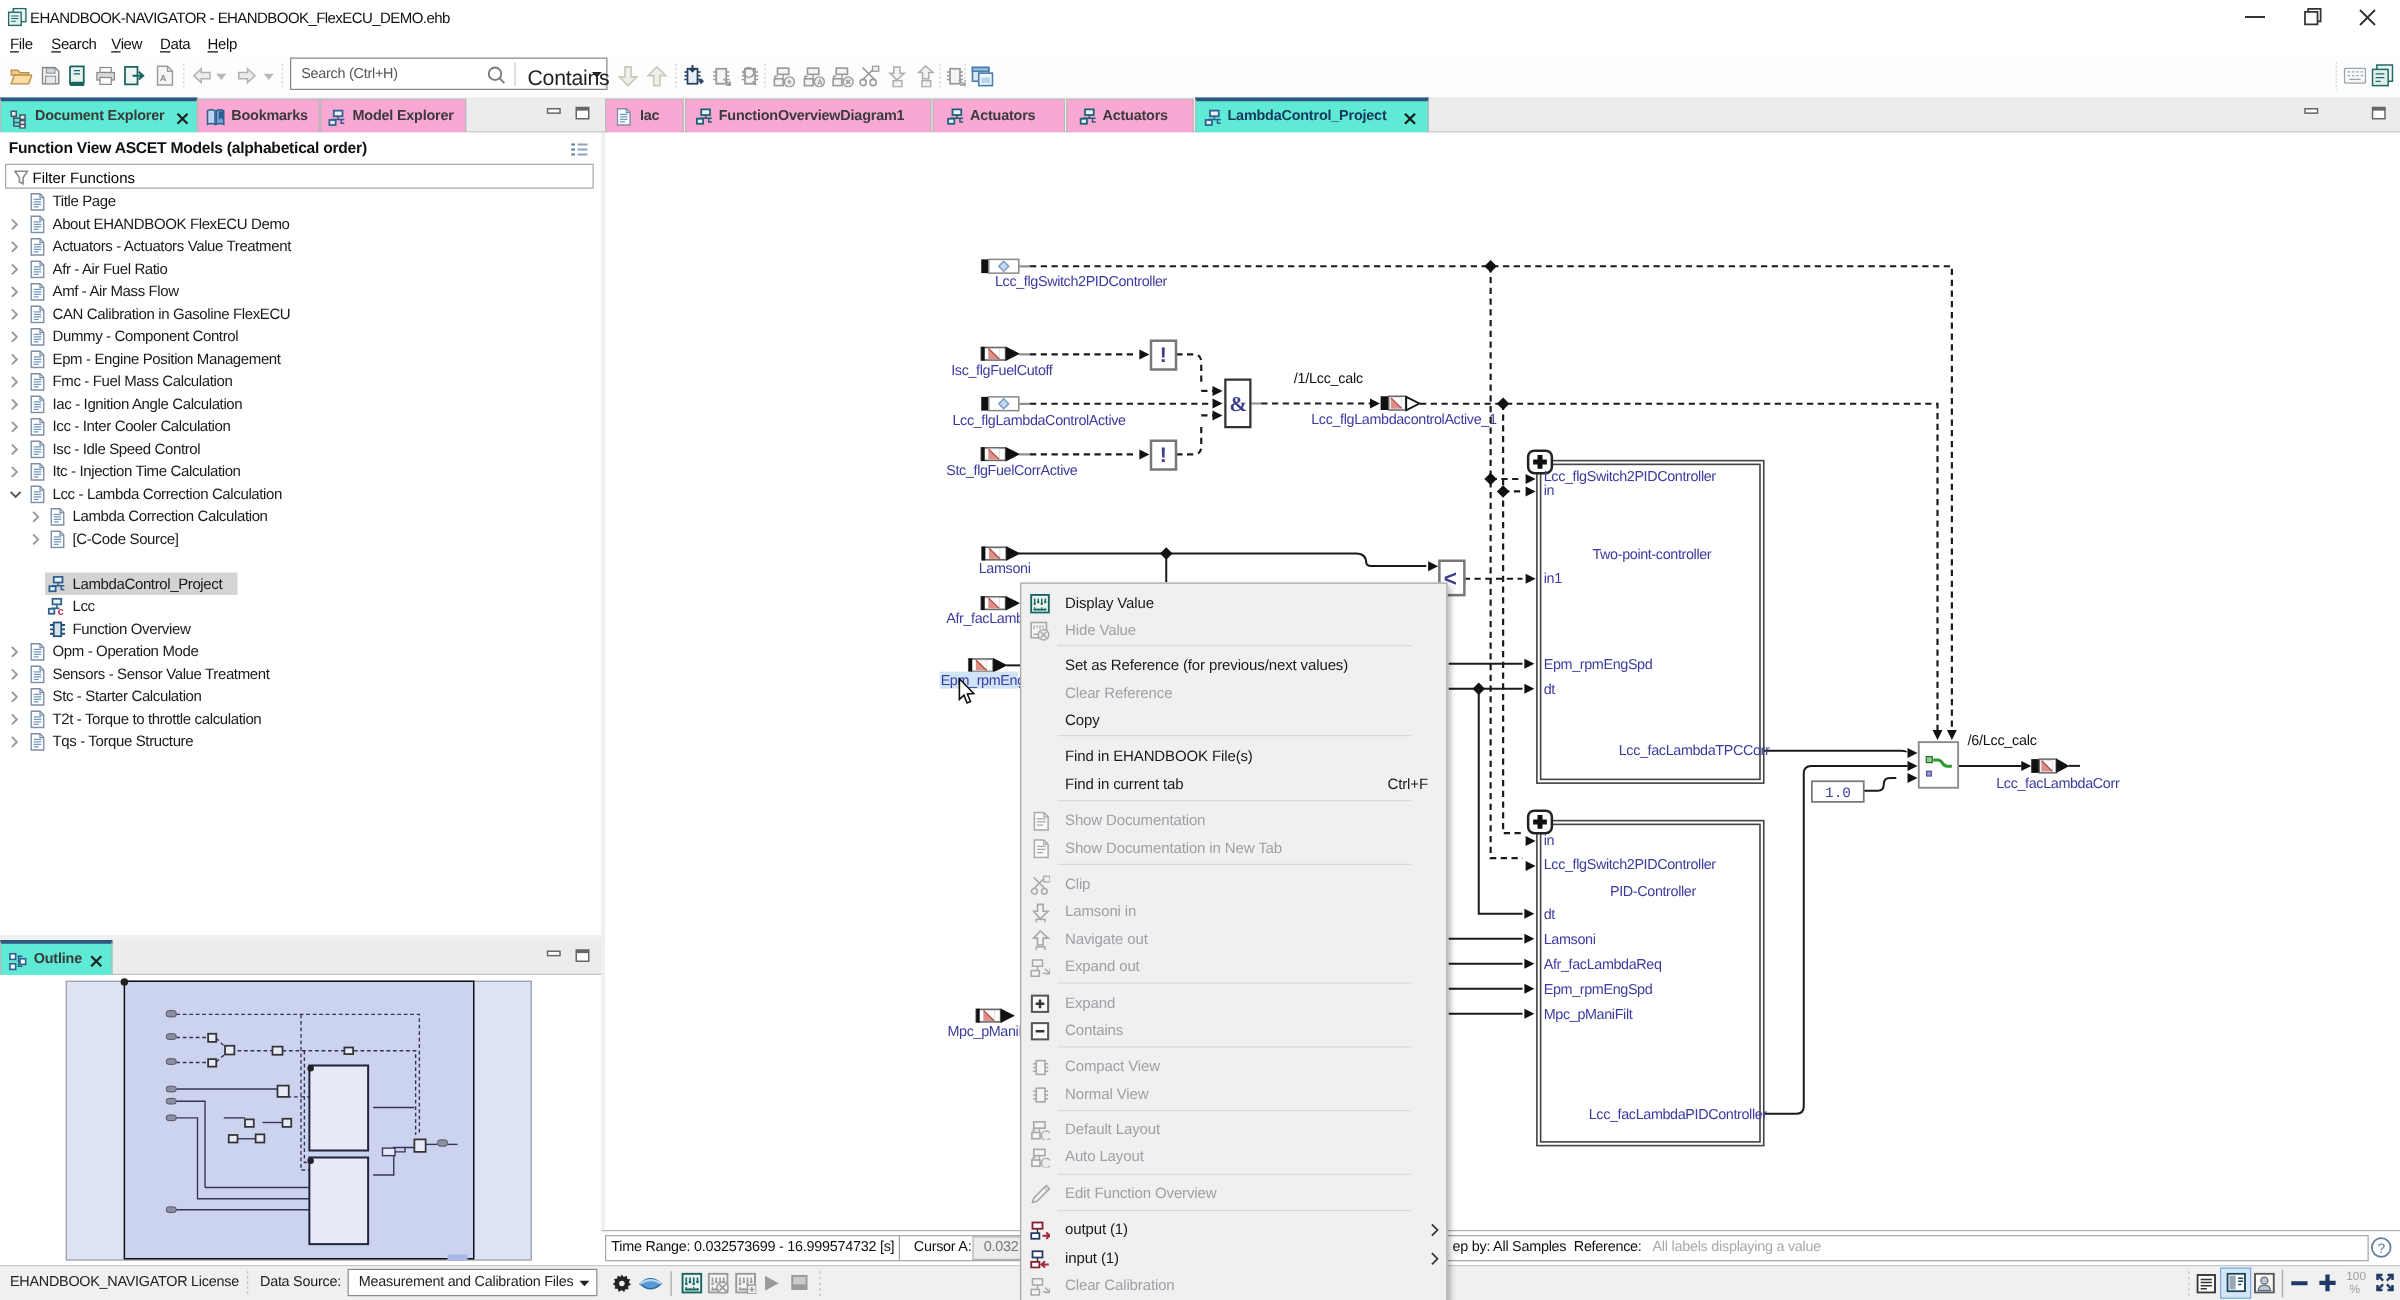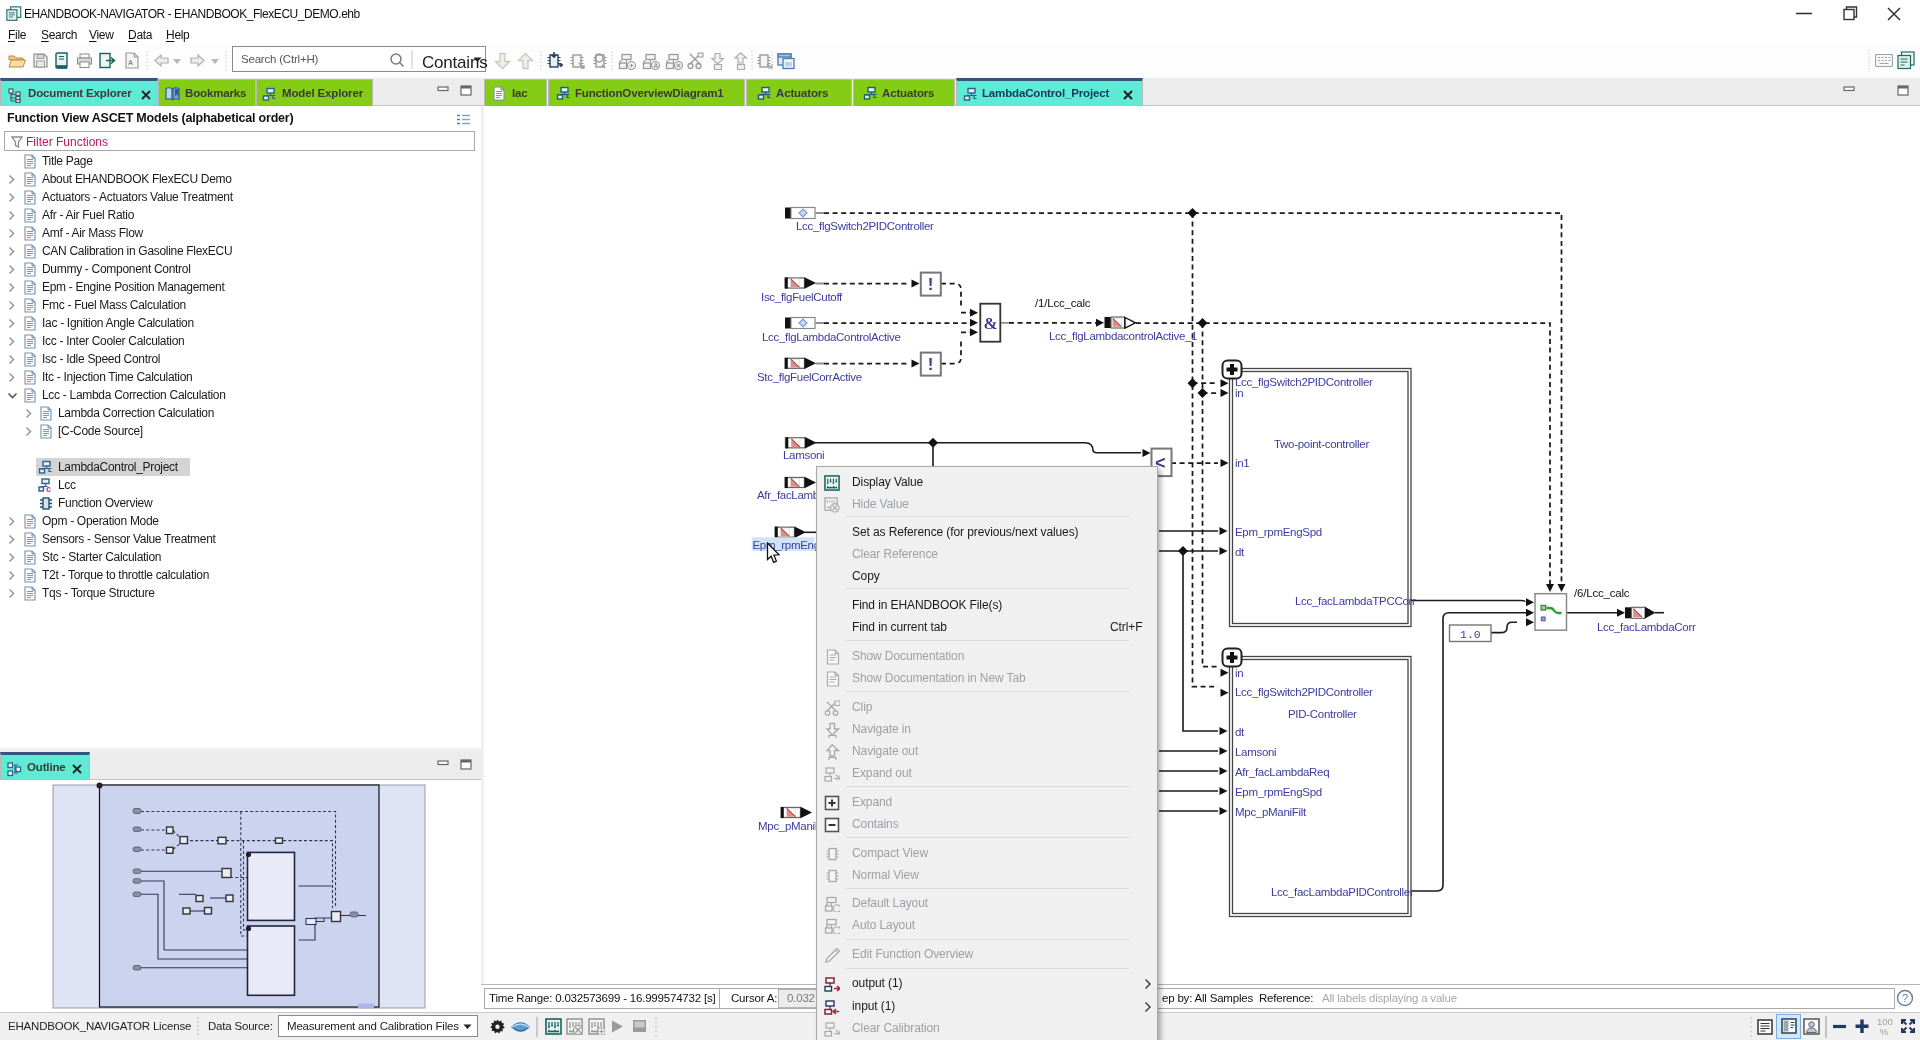--- a/index.html
+++ b/index.html
@@ -7,28 +7,28 @@
 #titlebar { position:absolute; left:0; top:0; width:1920px; height:28px; background:#ffffff; }
 #title-text { position:absolute; left:24px; top:7px; font-size:12px; letter-spacing:-0.45px; color:#111; }
 #menubar { position:absolute; left:0; top:28px; width:1920px; height:16px; background:#ffffff; font-size:12px; letter-spacing:-0.3px; color:#111; }
 .mi { position:absolute; top:0px; }
 .mi u { text-decoration:underline; text-underline-offset:1.5px; }
 #toolbar { position:absolute; left:0; top:44px; width:1920px; height:34px; background:#fdfdfd; }
 #searchbox { position:absolute; left:232px; top:2px; width:254px; height:26px; background:#fff; border:1px solid #8a8a8a; }
 #searchbox .ph { position:absolute; left:8px; top:6px; font-size:11.5px; letter-spacing:-0.2px; color:#555; }
 #searchbox .contains { position:absolute; left:189px; top:6px; font-size:17px; letter-spacing:-0.2px; color:#222; }
 .tabbar { position:absolute; height:28px; background:#ececec; border-bottom:1px solid #c3c3c3; }
-.tab { position:absolute; top:1px; height:27px; background:#84cc16; border:1px solid #b9b9b9; border-bottom:none; font-size:11.5px; letter-spacing:-0.15px; color:#3a3a3a; font-weight:bold; white-space:nowrap; }
+.tab { position:absolute; top:1px; height:27px; background:#f9a8d4; border:1px solid #b9b9b9; border-bottom:none; font-size:11.5px; letter-spacing:-0.15px; color:#3a3a3a; font-weight:bold; white-space:nowrap; }
 .tab.active { background:#5eead4; border-top:3px solid #31567f; top:0px; height:28px; }
 .tab .lbl { position:absolute; top:7px; }
 .tab.active .lbl { top:6px; }
 #explorer { position:absolute; left:0; top:106px; width:481px; height:642px; background:#ffffff; }
 #exp-head { position:absolute; left:7px; top:5px; font-size:12.5px; font-weight:bold; color:#111; letter-spacing:-0.2px;}
 #filterbox { position:absolute; left:4px; top:25px; width:471px; height:20px; border:1px solid #a8a8a8; background:#fff; }
-#filterbox span { position:absolute; left:21px; top:3px; font-size:12px; color:#be185d; }
+#filterbox span { position:absolute; left:21px; top:3px; font-size:12px; color:#000000; }
 #tree { position:absolute; left:0; top:46px; width:481px; height:596px; font-size:12px; color:#1a1a1a; letter-spacing:-0.3px; }
 .trow { position:absolute; left:0; width:481px; height:18px; line-height:18px; white-space:nowrap; }
 .trow .txt { position:absolute; top:0; }
 .chev { position:absolute; }
 #outline-panel { position:absolute; left:0; top:780px; width:481px; height:232px; background:#ffffff; }
 #canvas { position:absolute; left:484px; top:106px; width:1436px; height:878px; background:#ffffff; }
 #statusrow { position:absolute; left:481px; top:984px; width:1439px; height:28px; background:#ffffff; border-top:1px solid #b5b5b5; font-size:11.5px; letter-spacing:-0.2px; color:#111; }
 #bottombar { position:absolute; left:0; top:1012px; width:1920px; height:28px; background:#f0f0f0; border-top:1px solid #c9c9c9; font-size:11.5px; letter-spacing:-0.2px; color:#222; }
 #ctxmenu { position:absolute; left:816px; top:466px; width:342px; height:578px; background:#f0f0f0; border:1px solid #a7a7a7; box-shadow:3px 3px 5px rgba(0,0,0,0.3); }
 .ci { position:absolute; left:1px; width:338px; height:22px; font-size:12px; color:#1a1a1a; letter-spacing:-0.1px; }
@@ -998,21 +998,21 @@
         <circle cx="11.5" cy="13" r="2.3" fill="none" stroke="#a8a8a8" stroke-width="1.2"></circle>
         <rect x="11" y="1" width="5" height="4.5" fill="#f0f0f0" stroke="#a8a8a8" stroke-width="1"></rect>
       </svg>
       <span class="t">Clip</span>
     </div>
     <div class="ci dis" style="top:251.5px">
       <svg class="cicon" style="left:6px;top:3px" width="17" height="17">
         <path d="M6 1.5 h4.5 v5.5 h4 L8.2 13 L3 7 h3 Z" fill="#f2f2f2" stroke="#a8a8a8" stroke-width="1.3"></path>
         <rect x="5" y="13.5" width="7" height="3.5" fill="#f2f2f2" stroke="#a8a8a8" stroke-width="1.2"></rect>
       </svg>
-      <span class="t">Navigate in</span>
+      <span class="t">Lamsoni in</span>
     </div>
     <div class="ci dis" style="top:273.5px">
       <svg class="cicon" style="left:6px;top:3px" width="17" height="17">
         <path d="M6 12 h4.5 V6.5 h4 L8.2 0.8 L3 6.5 h3 Z" fill="#f2f2f2" stroke="#a8a8a8" stroke-width="1.3"></path>
         <rect x="5" y="13.5" width="7" height="3.5" fill="#f2f2f2" stroke="#a8a8a8" stroke-width="1.2"></rect>
       </svg>
       <span class="t">Navigate out</span>
     </div>
     <div class="ci dis" style="top:295.5px">
       <svg class="cicon" style="left:6px;top:3px" width="18" height="17">

